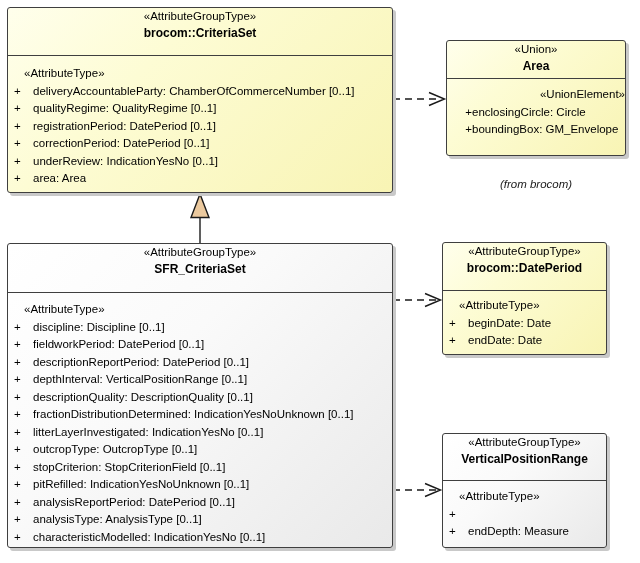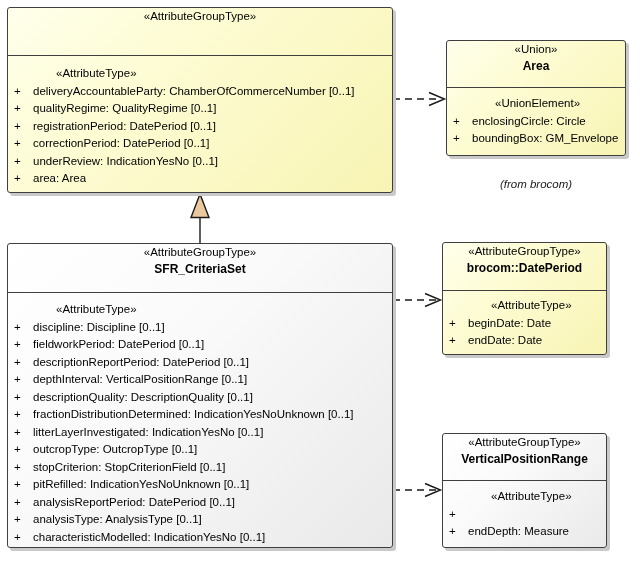--- a/index.html
+++ b/index.html
@@ -24,21 +24,21 @@
   .title-comp {
     display:flex; flex-direction:column;
     align-items:center; justify-content:flex-start;
     border-bottom:1.4px solid #3f3f3f;
     box-sizing:border-box;
     line-height:17px;
   }
   .stereotype { font-size:11.5px; }
   .cls-name   { font-size:12px; font-weight:bold; }
   .attrs-comp { padding-top:9px; font-size:11.5px; line-height:17.5px; }
-  .attr-stereotype { padding-left:16px;margin-left:32px; }
+  .attr-stereotype { padding-left:16px; }
   .attr-row { display:flex; white-space:nowrap; }
   .attr-row .vis { flex:0 0 25px; padding-left:6px; box-sizing:border-box; }
   #connectors { position:absolute; left:0; top:0; width:640px; height:563px; }
   .note-label {
     position:absolute; text-align:center;
     font-style:italic; font-size:11.5px; color:#1a1a1a;
   }
 </style>
 </head>
 <body>
@@ -64,20 +64,21 @@
 
     <g>
       <line x1="200" y1="218" x2="200" y2="243" stroke="#1a1a1a" stroke-width="1.4"></line>
       <polygon points="200,194 191,217.5 209,217.5" fill="#EBC99E" stroke="#1a1a1a" stroke-width="1.4"></polygon>
     </g>
   </svg>
 
   <div class="uml-box fill-yellow" style="left:7px; top:7px; width:386px; height:186px;">
     <div class="title-comp" style="height:48px;">
       <div class="stereotype">«AttributeGroupType»</div>
+      <div class="cls-name">brocom::CriteriaSet</div>
     </div>
     <div class="attrs-comp">
       <div class="attr-stereotype">«AttributeType»</div>
       <div class="attr-row">
           <span class="vis">+</span>
           <span>deliveryAccountableParty: ChamberOfCommerceNumber [0..1]</span>
         </div>
       <div class="attr-row">
           <span class="vis">+</span>
           <span>qualityRegime: QualityRegime [0..1]</span>
@@ -95,25 +96,25 @@
           <span>underReview: IndicationYesNo [0..1]</span>
         </div>
       <div class="attr-row">
           <span class="vis">+</span>
           <span>area: Area</span>
         </div>
     </div>
   </div>
 
   <div class="uml-box fill-yellow" style="left:446px; top:40px; width:180px; height:116px;">
-    <div class="title-comp" style="height:47px;">
+    <div class="title-comp" style="height:38px;">
       <div class="stereotype">«Union»</div>
       <div class="cls-name">Area</div>
     </div>
-    <div class="attrs-comp" style="padding-top:7px;">
+    <div class="attrs-comp" style="padding-top:7px;text-align:right;">
       <div class="attr-stereotype">«UnionElement»</div>
       <div class="attr-row">
           <span class="vis">+</span>
           <span>enclosingCircle: Circle</span>
         </div>
       <div class="attr-row">
           <span class="vis">+</span>
           <span>boundingBox: GM_Envelope</span>
         </div>
     </div>

